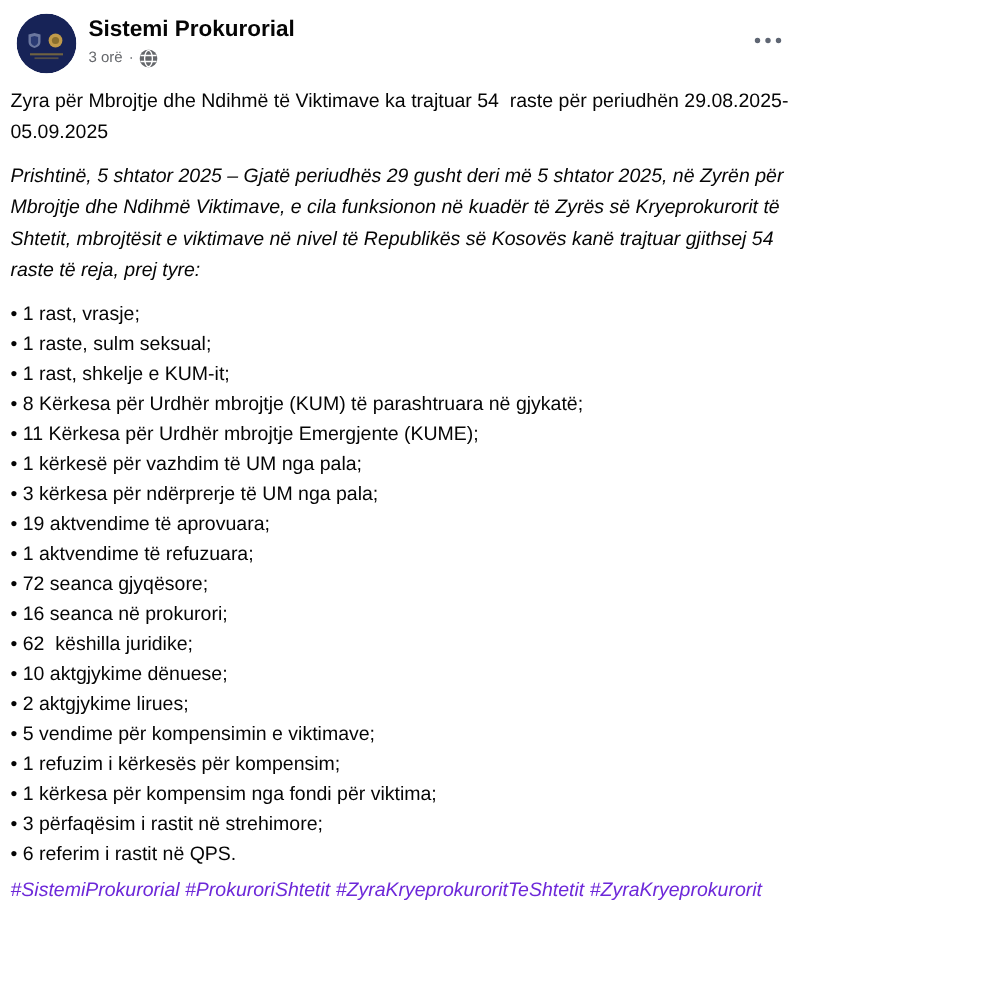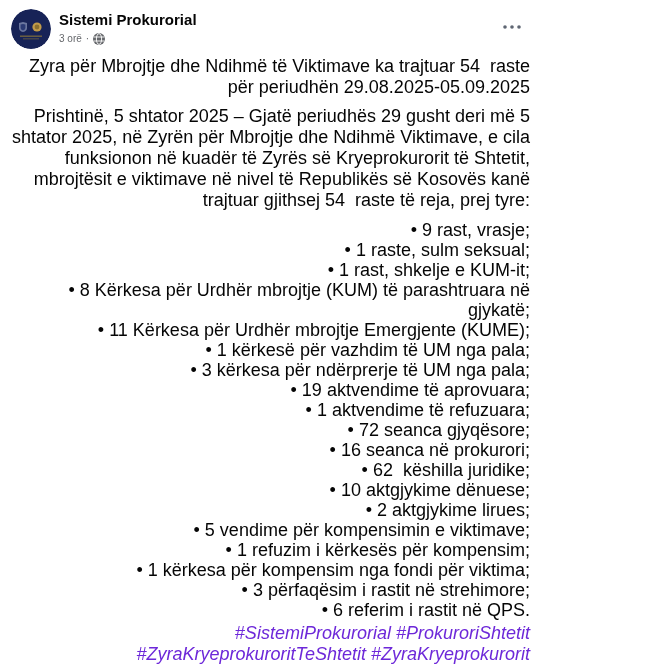--- a/index.html
+++ b/index.html
@@ -10,24 +10,24 @@
   }
   .post{width:538px;height:664px;position:relative;background:#fff;}
   .post-header{display:flex;align-items:flex-start;padding:9px 16px 0 11px;}
   .avatar{width:40px;height:40px;border-radius:50%;overflow:hidden;flex:0 0 40px;cursor:pointer;}
   .header-meta{margin-left:8px;flex:1 1 auto;min-width:0;padding-top:1px;}
   .page-name{font-size:15px;font-weight:700;line-height:19px;color:#050505;text-decoration:none;display:inline-block;cursor:pointer;}
   .meta-row{display:flex;align-items:center;gap:4px;margin-top:1px;color:#65676b;font-size:10px;line-height:17px;}
   .meta-row .sep{color:#65676b;}
   .globe{display:inline-block;width:12px;height:12px;margin-top:1px;}
   .more-btn{flex:0 0 auto;padding:4px 0 0 0;margin-top:6px;cursor:pointer;border:none;background:transparent;}
-  .post-body{padding:0 8px 0 7px;font-size:18px;line-height:21px;color:#050505;text-align:right;}
+  .post-body{padding:0 8px 0 7px;font-size:13px;line-height:21px;color:#050505;}
   .pre{white-space:pre-wrap;}
   .title-block{margin-top:7px;}
-  .intro-block{margin-top:8px;}
+  .intro-block{margin-top:8px;font-style:italic;}
   .items{list-style:none;margin:9px 0 0 0;padding:0;}
   .items li{line-height:20px;margin:0;padding:0;}
   .blt{display:inline;}
   .hashtags{margin-top:3px;line-height:21px;}
   .hashtags a{color:#6d28d9;text-decoration:none;cursor:pointer;font-style:italic;}
   .ht-sep{white-space:pre;}
 </style>
 </head>
 <body>
 
@@ -73,21 +73,21 @@
 
   </div>
 
   <div class="post-body">
 
     <div class="title-block pre">Zyra për Mbrojtje dhe Ndihmë të Viktimave ka trajtuar 54  raste për periudhën 29.08.2025-05.09.2025</div>
 
     <div class="intro-block pre">Prishtinë, 5 shtator 2025 – Gjatë periudhës 29 gusht deri më 5 shtator 2025, në Zyrën për Mbrojtje dhe Ndihmë Viktimave, e cila funksionon në kuadër të Zyrës së Kryeprokurorit të Shtetit, mbrojtësit e viktimave në nivel të Republikës së Kosovës kanë trajtuar gjithsej 54  raste të reja, prej tyre:</div>
 
     <ul class="items">
-      <li><span class="blt">• </span><span class="pre">9 rast, vrasje;</span></li>
+      <li><span class="blt">• </span><span class="pre">1 rast, vrasje;</span></li>
       <li><span class="blt">• </span><span class="pre">1 raste, sulm seksual;</span></li>
       <li><span class="blt">• </span><span class="pre">1 rast, shkelje e KUM-it;</span></li>
       <li><span class="blt">• </span><span class="pre">8 Kërkesa për Urdhër mbrojtje (KUM) të parashtruara në gjykatë;</span></li>
       <li><span class="blt">• </span><span class="pre">11 Kërkesa për Urdhër mbrojtje Emergjente (KUME);</span></li>
       <li><span class="blt">• </span><span class="pre">1 kërkesë për vazhdim të UM nga pala;</span></li>
       <li><span class="blt">• </span><span class="pre">3 kërkesa për ndërprerje të UM nga pala;</span></li>
       <li><span class="blt">• </span><span class="pre">19 aktvendime të aprovuara;</span></li>
       <li><span class="blt">• </span><span class="pre">1 aktvendime të refuzuara;</span></li>
       <li><span class="blt">• </span><span class="pre">72 seanca gjyqësore;</span></li>
       <li><span class="blt">• </span><span class="pre">16 seanca në prokurori;</span></li>

